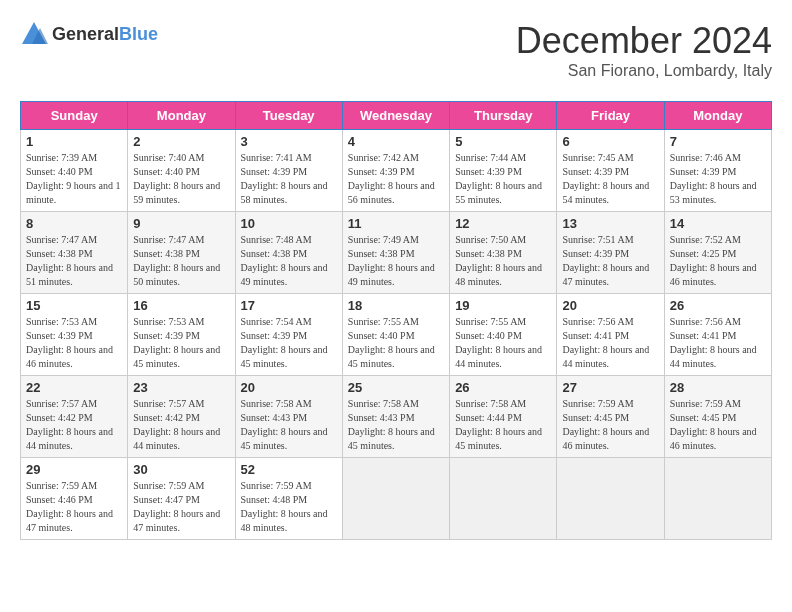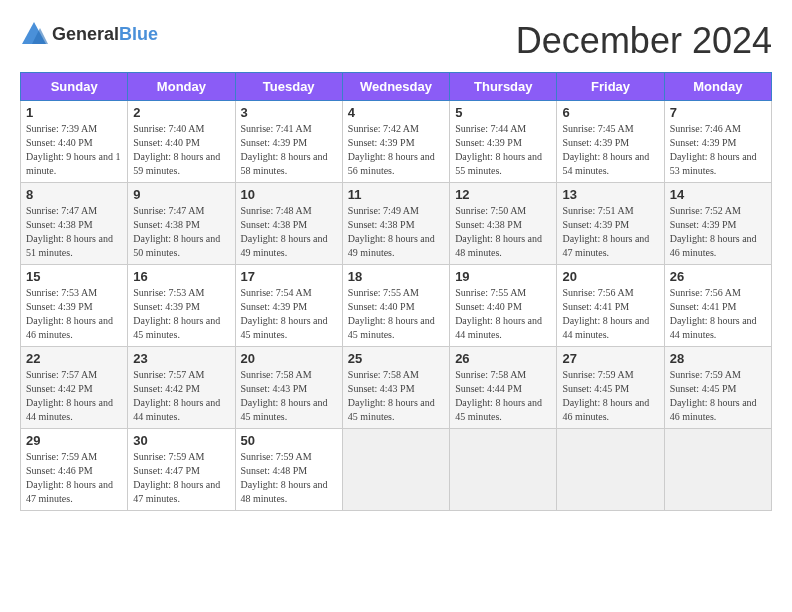--- a/index.html
+++ b/index.html
@@ -7,21 +7,21 @@
       font-family: Arial, sans-serif;
       background: #fff;
       width: 792px;
       min-height: 612px;
       padding: 20px;
     }
     .header-area {
       display: flex;
       justify-content: space-between;
       align-items: flex-start;
-      margin-bottom: 10px;
+      margin-bottom: 21px;
     }
     .logo {
       display: flex;
       align-items: center;
       gap: 4px;
     }
     .logo-text-general {
       font-size: 18px;
       font-weight: bold;
       color: #333;
@@ -46,21 +46,21 @@
     .location-title {
       font-size: 16px;
       color: #555;
     }
     table {
       width: 100%;
       border-collapse: collapse;
       table-layout: fixed;
     }
     thead tr th {
-      background: #8b5cf6;
+      background: #ec4899;
       color: #fff;
       font-size: 13px;
       font-weight: bold;
       padding: 6px 4px;
       text-align: center;
       border: 1px solid #3a80c9;
     }
     tbody tr td {
       border: 1px solid #ccc;
       vertical-align: top;
@@ -98,20 +98,21 @@
     <svg class="logo-icon" viewBox="0 0 28 28" xmlns="http://www.w3.org/2000/svg">
       <polygon points="14,2 26,24 2,24" fill="#4a90d9"></polygon>
       <polygon points="20,8 28,24 12,24" fill="#2a70b9" opacity="0.6"></polygon>
     </svg>
     <div>
       <span class="logo-text-general">General</span><span class="logo-text-blue">Blue</span>
     </div>
   </div>
   <div class="title-area">
     <div class="month-title">December 2024</div>
+    <div class="location-title">San Fiorano, Lombardy, Italy</div>
   </div>
 </div>
 
 <table>
   <thead>
     <tr id="weekday-header">
     <th>Sunday</th>
         <th>Monday</th>
         <th>Tuesday</th>
         <th>Wednesday</th>
@@ -198,21 +199,21 @@
         </td>
         <td>
           <span class="day-number">13</span>
           <div class="day-info">Sunrise: 7:51 AM
 Sunset: 4:39 PM
 Daylight: 8 hours and 47 minutes.</div>
         </td>
         <td>
           <span class="day-number">14</span>
           <div class="day-info">Sunrise: 7:52 AM
-Sunset: 4:39 PM
+Sunset: 4:25 PM
 Daylight: 8 hours and 46 minutes.</div>
         </td>
       </tr>
       <tr>
         <td>
           <span class="day-number">15</span>
           <div class="day-info">Sunrise: 7:53 AM
 Sunset: 4:39 PM
 Daylight: 8 hours and 46 minutes.</div>
         </td>
@@ -304,21 +305,21 @@
 Sunset: 4:46 PM
 Daylight: 8 hours and 47 minutes.</div>
         </td>
         <td>
           <span class="day-number">30</span>
           <div class="day-info">Sunrise: 7:59 AM
 Sunset: 4:47 PM
 Daylight: 8 hours and 47 minutes.</div>
         </td>
         <td>
-          <span class="day-number">50</span>
+          <span class="day-number">52</span>
           <div class="day-info">Sunrise: 7:59 AM
 Sunset: 4:48 PM
 Daylight: 8 hours and 48 minutes.</div>
         </td>
         <td class="empty"></td>
         <td class="empty"></td>
         <td class="empty"></td>
         <td class="empty"></td>
       </tr>
     </tbody>

